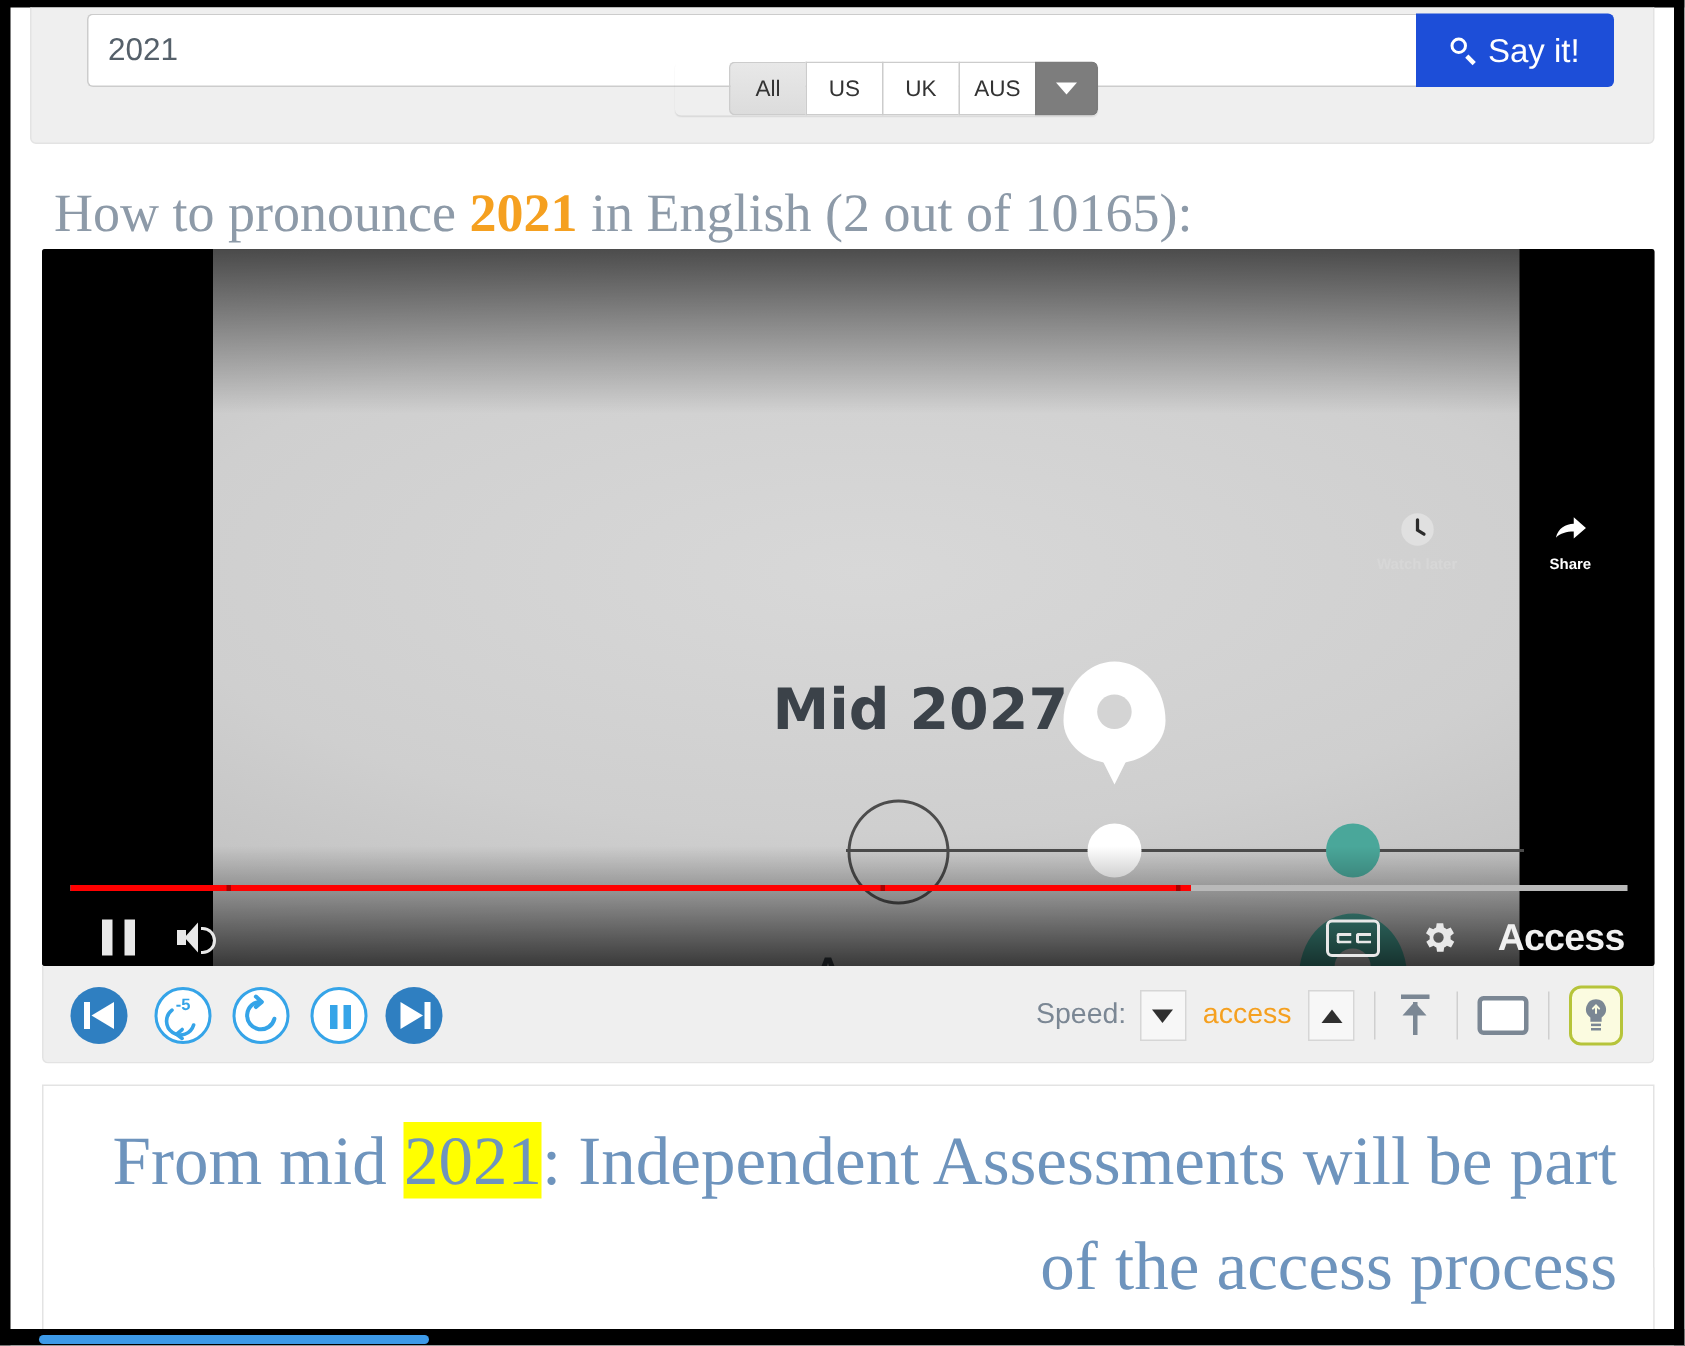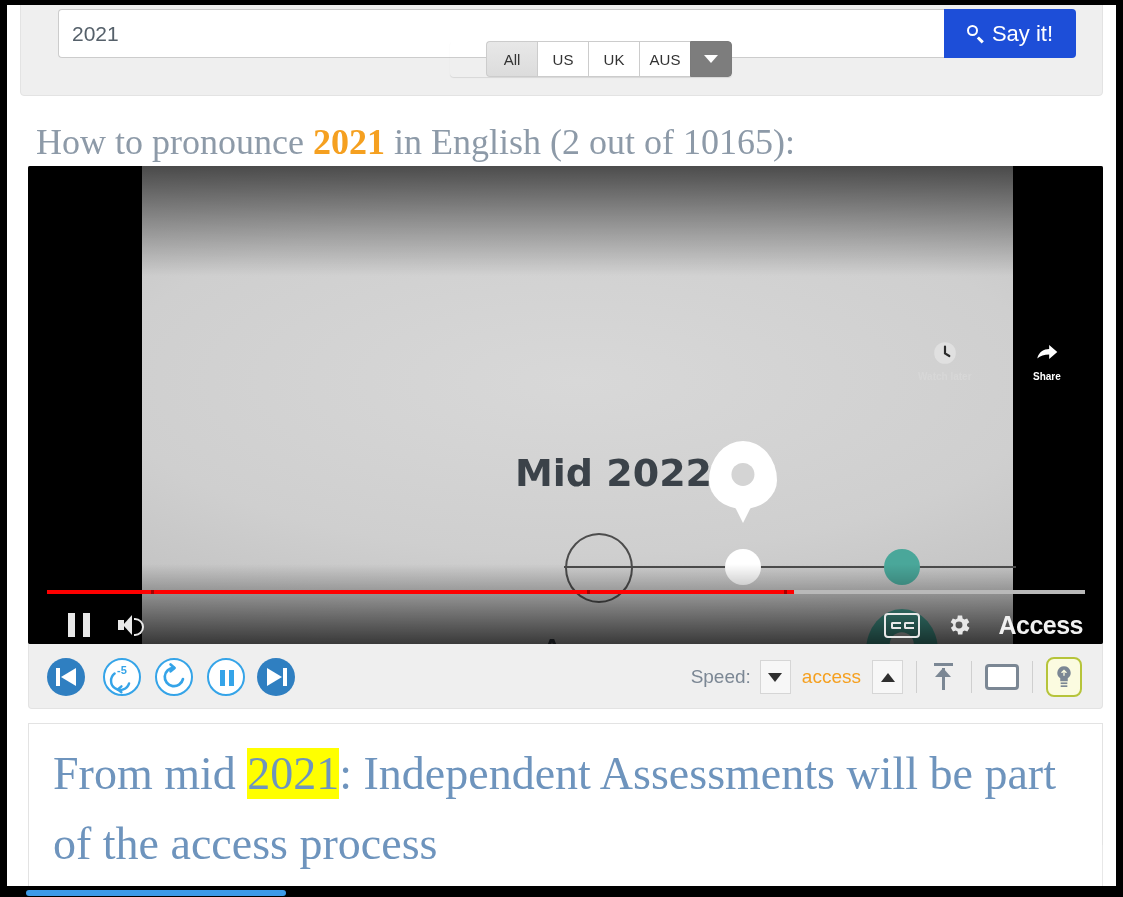--- a/index.html
+++ b/index.html
@@ -547,21 +547,21 @@
     box-sizing: border-box;
     display: flex;
     align-items: center;
     justify-content: center;
     padding: 0 24px;
   }
   #caption-text {
     font-family: "Liberation Serif", serif;
     font-size: 46px;
     color: #6e94bd;
-    text-align: left;
+    text-align: right;
     line-height: 1.52;
   }
   #caption-text .hl {
     background: #ffff00;
     color: #6e94bd;
   }
 
   
   #bottom-strip {
     position: absolute;
@@ -635,21 +635,21 @@
 
       <div class="map-pin" id="pin-white" style="left:567px;">
         <div class="tail"></div>
         <div class="head"></div>
       </div>
       <div class="map-pin" id="pin-teal" style="left:724px;">
 
         <div class="head"></div>
       </div>
 
-      <div id="label-mid2021" style="left:373px;">Mid 2022</div>
+      <div id="label-mid2021" style="left:373px;">Mid 2027</div>
       <div id="label-access" style="left:397px;">Access</div>
     </div>
 
     <div id="video-top-shade"></div>
 
 
     <div class="yt-top-btn" id="watch-later-button">
       <svg width="26" height="26" viewBox="0 0 24 24">
         <circle cx="12" cy="12" r="10" fill="#e0e0e0"></circle>
         <path d="M12 6v6.4l4 2.4" stroke="#2b2b2b" stroke-width="2" fill="none" stroke-linecap="round"></path>

